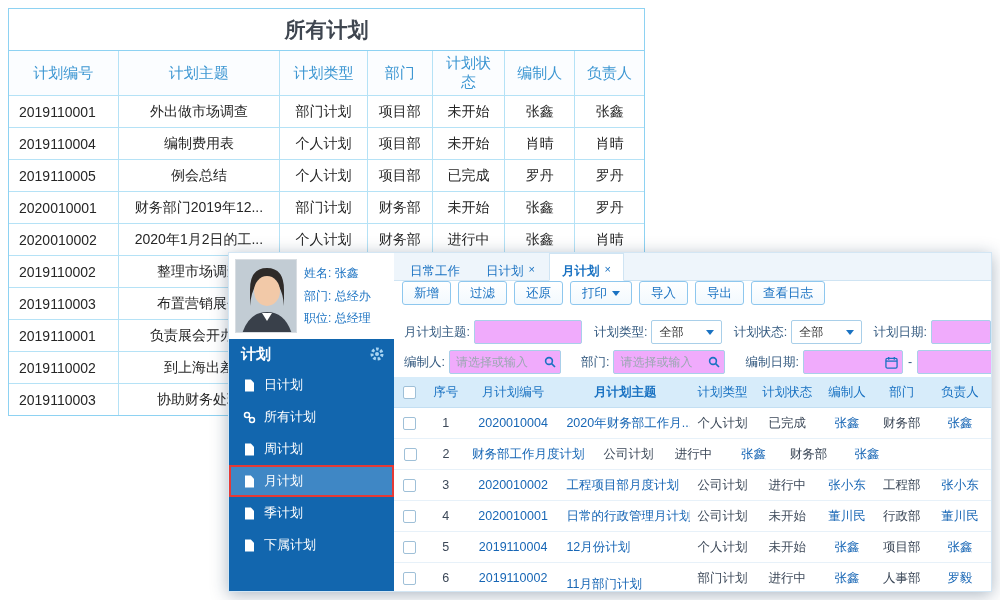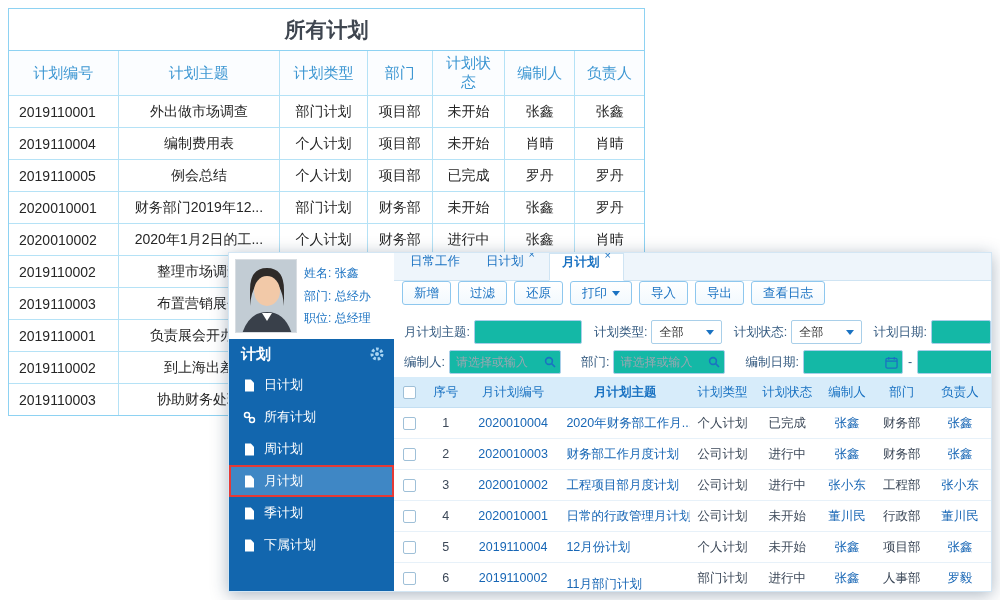--- a/index.html
+++ b/index.html
@@ -27,35 +27,35 @@
   .pinfo{font-size:12px;color:#1a72c2;line-height:1.9;white-space:nowrap;}
   .side-head{height:30px;flex:0 0 30px;display:flex;align-items:center;justify-content:space-between;
              padding:0 10px 0 12px;color:#fff;font-size:15px;font-weight:bold;}
   .side-item{height:32px;flex:0 0 32px;display:flex;align-items:center;gap:8px;padding:0 10px 0 14px;
              color:#fff;font-size:13px;cursor:pointer;}
   .side-item .s-icon{display:inline-flex;width:13px;justify-content:center;}
   .side-item.active{background:#3f87c5;border:2px solid #e53935;padding-left:12px;}
 
   .main{flex:1;display:flex;flex-direction:column;overflow:hidden;background:#fff;}
   .tabs{height:28px;flex:0 0 28px;display:flex;align-items:stretch;background:#eef5fb;border-bottom:1px solid #cfe4f3;padding-left:4px;gap:2px;}
-  .tab{display:flex;align-items:flex-start;padding:0 12px;font-size:12.5px;color:#1a72c2;cursor:pointer;position:relative;}
+  .tab{display:flex;align-items:flex-end;padding:0 12px;font-size:12.5px;color:#1a72c2;cursor:pointer;position:relative;}
   .tab.active{background:#fff;border:1px solid #cfe4f3;border-bottom:1px solid #fff;margin-bottom:-1px;font-weight:bold;}
   .tab .close{font-size:11px;margin-left:5px;position:relative;top:-5px;color:#1a72c2;font-weight:normal;}
 
   .toolbar{height:36px;flex:0 0 36px;display:flex;align-items:flex-start;gap:7px;padding:0 8px;}
   .btn{height:24px;display:inline-flex;align-items:center;gap:5px;padding:0 11px;border:1px solid #8ec7ee;
        border-radius:3px;background:linear-gradient(#ffffff,#f2f9fe);color:#1a72c2;font-size:12.5px;cursor:pointer;font-family:inherit;}
   .caret{width:0;height:0;border-left:4px solid transparent;border-right:4px solid transparent;border-top:5px solid #1a72c2;}
 
   .frow{height:30px;flex:0 0 30px;display:flex;align-items:center;padding-left:10px;font-size:12.5px;color:#33597f;white-space:nowrap;overflow:hidden;}
   .flabel{margin-right:4px;}
   .fgap{flex:0 0 12px;width:12px;}
   .fgap.w{flex:0 0 20px;width:20px;}
   .tinput{height:24px;border:1px solid #a9cfe9;border-radius:2px;padding:0 6px;font-size:12px;color:#333;
-          outline:none;background:#14b8a6;font-family:inherit;}
+          outline:none;background:#f0abfc;font-family:inherit;}
   .tinput::placeholder{color:#9aa7b1;}
   .selectbox{height:24px;border:1px solid #a9cfe9;border-radius:2px;display:inline-flex;align-items:center;
              justify-content:space-between;padding:0 7px;background:#fff;color:#333;font-size:12px;cursor:pointer;}
   .search-wrap,.date-wrap{position:relative;display:inline-flex;align-items:center;}
   .search-wrap input,.date-wrap input{padding-right:22px;}
   .search-wrap svg,.date-wrap svg{position:absolute;right:5px;}
   .dash{margin:0 5px;color:#33597f;}
 
   .ptable{flex:1;overflow:hidden;}
   .pt-row{display:flex;border-bottom:1px solid #e7f1f9;}
@@ -389,23 +389,20 @@
               <div class="pt-cell" style="width: 55px;">财务部</div>
               <div class="pt-cell" style="width: 62px;">
                 <a class="lnk">张鑫</a>
               </div>
             </div>
             <div class="pt-row">
               <div class="pt-cell" style="width: 32px;">
                 <span class="cb"></span>
               </div>
               <div class="pt-cell" style="width: 40px;">2</div>
-              <div class="pt-cell" style="width: 95px;">
-                <a class="lnk">2020010003</a>
-              </div>
               <div class="pt-cell subject" style="width: 130px;">
                 <a class="lnk">财务部工作月度计划</a>
               </div>
               <div class="pt-cell" style="width: 65px;">公司计划</div>
               <div class="pt-cell" style="width: 65px;">进行中</div>
               <div class="pt-cell" style="width: 55px;">
                 <a class="lnk">张鑫</a>
               </div>
               <div class="pt-cell" style="width: 55px;">财务部</div>
               <div class="pt-cell" style="width: 62px;">

